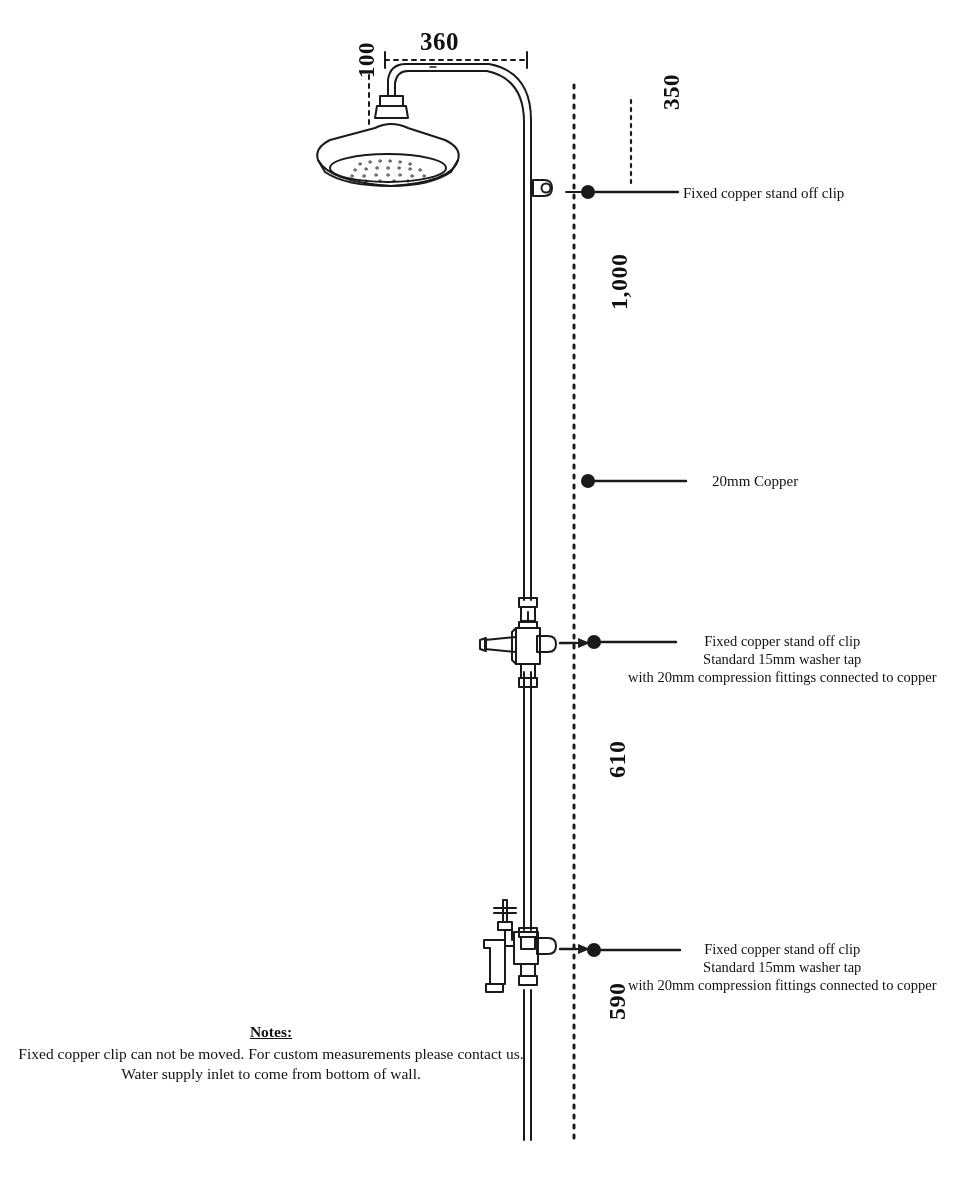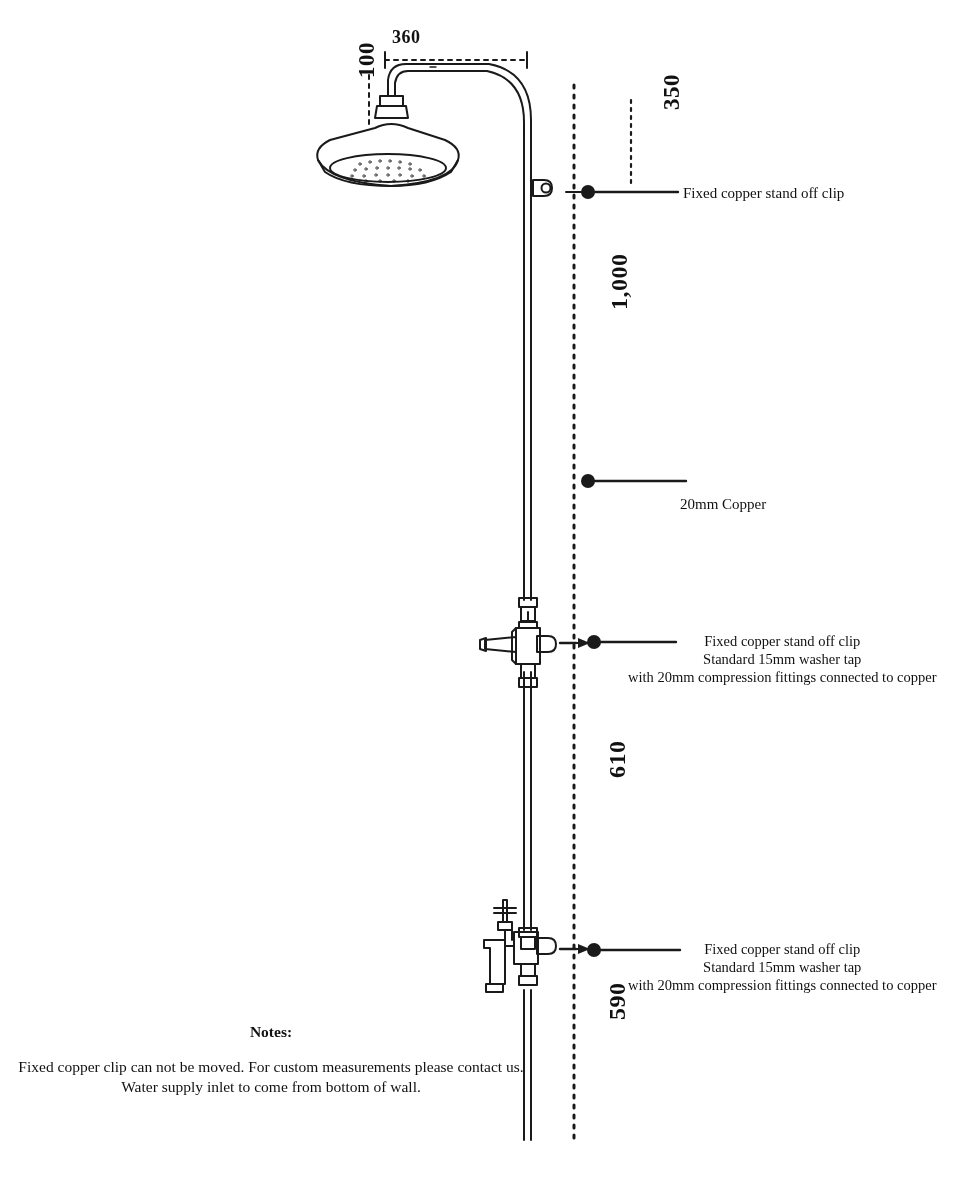--- a/index.html
+++ b/index.html
@@ -32,23 +32,23 @@
     font-family: "Liberation Serif", serif;
     color: #111111;
     white-space: nowrap;
     line-height: 1.25;
   }
   .dim {
     font-weight: bold;
     letter-spacing: 0.5px;
   }
   .dim-360 {
-    left: 392px;
+    left: 420px;
     top: 26px;
-    font-size: 18px;
+    font-size: 25px;
     text-align: center;
   }
   .dim-100 {
     left: 353px;
     top: 78px;
     font-size: 23px;
     transform: rotate(-90deg);
     transform-origin: left top;
   }
   .dim-350 {
@@ -81,34 +81,35 @@
   }
   .callout {
     font-size: 15px;
     text-align: left;
   }
   .callout-multiline {
     font-size: 14.5px;
     text-align: center;
   }
   .c1 { left: 683px; top: 184px; }
-  .c2 { left: 680px; top: 472px; margin-top: 23px; }
+  .c2 { left: 712px; top: 472px; }
   .c3 { left: 628px; top: 632px; }
   .c4 { left: 628px; top: 940px; }
   .notes {
     left: 16px;
     top: 1022px;
     width: 510px;
     text-align: center;
     font-size: 15.5px;
   }
   .notes .notes-title {
     font-weight: bold;
     display: block;
-    margin-bottom: 16px;
+    margin-bottom: 3px;
+    text-decoration: underline;
   }
   .notes .note-line { display: block; }
 </style>
 </head>
 <body>
 
 <div id="stage">
 
   <svg class="drawing" viewBox="0 0 960 1200">
     <g stroke="#1a1a1a" fill="none" stroke-linecap="round" stroke-linejoin="round">

